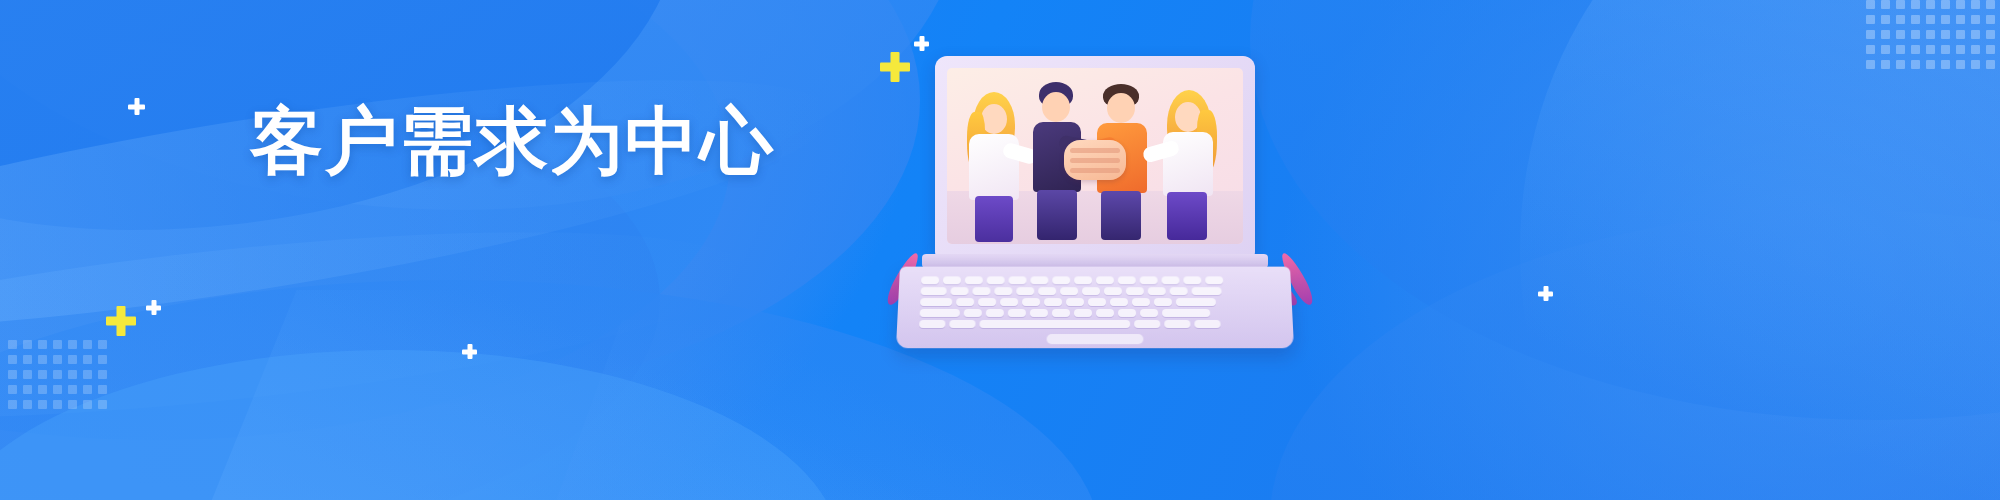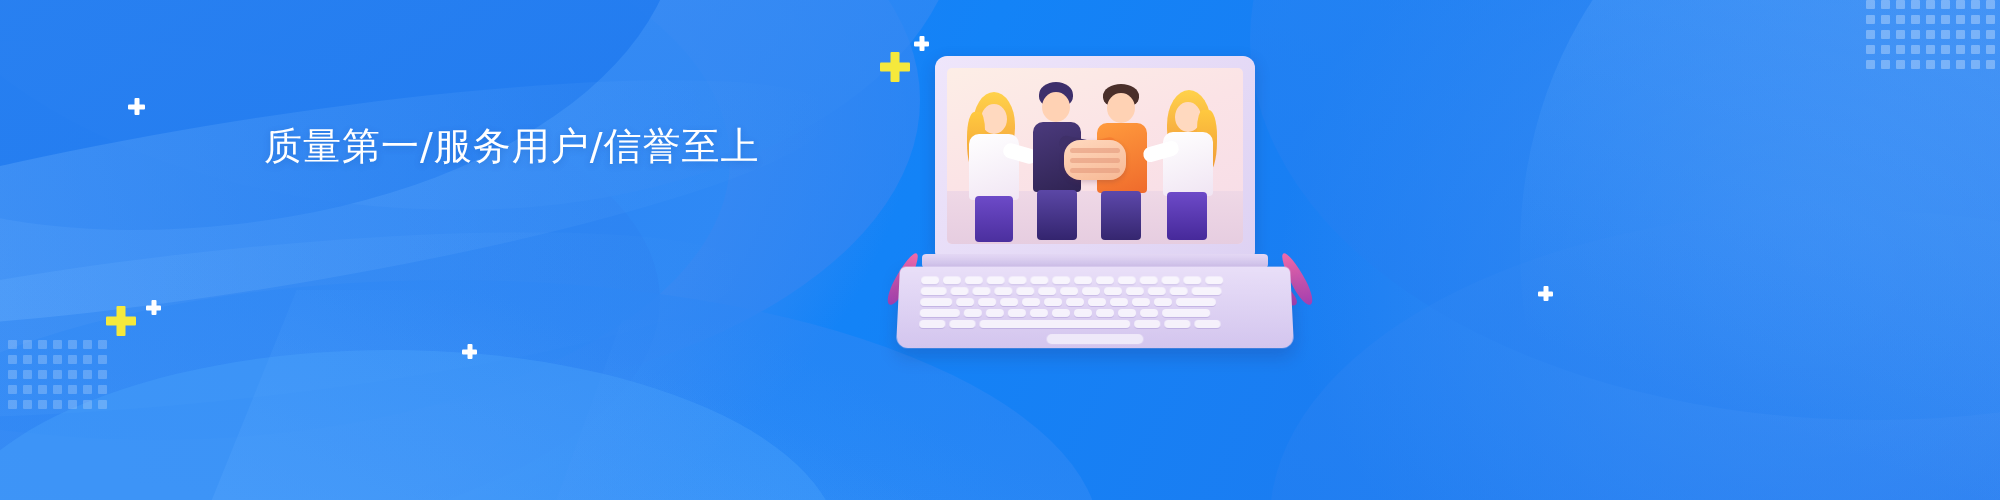--- a/index.html
+++ b/index.html
@@ -329,21 +329,21 @@
       <div class="plus" style="left: 880px; top: 52px; width: 30px; height: 30px; color: rgb(245, 233, 60); --t: 9px;"></div>
       <div class="plus" style="left: 914px; top: 36px; width: 15px; height: 15px; color: rgb(255, 255, 255); --t: 5px;"></div>
       <div class="plus" style="left: 128px; top: 98px; width: 17px; height: 17px; color: rgb(255, 255, 255); --t: 5px;"></div>
       <div class="plus" style="left: 106px; top: 306px; width: 30px; height: 30px; color: rgb(245, 233, 60); --t: 9px;"></div>
       <div class="plus" style="left: 146px; top: 300px; width: 15px; height: 15px; color: rgb(255, 255, 255); --t: 5px;"></div>
       <div class="plus" style="left: 462px; top: 344px; width: 15px; height: 15px; color: rgb(255, 255, 255); --t: 5px;"></div>
       <div class="plus" style="left: 1538px; top: 286px; width: 15px; height: 15px; color: rgb(255, 255, 255); --t: 5px;"></div>
     </div>
 
   <div class="copy">
-    <p class="subtitle">质量第一/服务用户/信誉至上</p>
+    <h1 class="title">客户需求为中心</h1>
   </div>
 
   <div class="art">
 
     <div class="leaf leafL" style="left:16px;top:222px;height:58px;transform:rotate(28deg);"></div>
     <div class="leaf leafL" style="left:34px;top:238px;height:46px;transform:rotate(48deg);"></div>
     <div class="leaf leafR" style="right:16px;top:222px;height:58px;transform:rotate(-28deg);"></div>
     <div class="leaf leafR" style="right:34px;top:238px;height:46px;transform:rotate(-48deg);"></div>
 
     <div class="lid">

